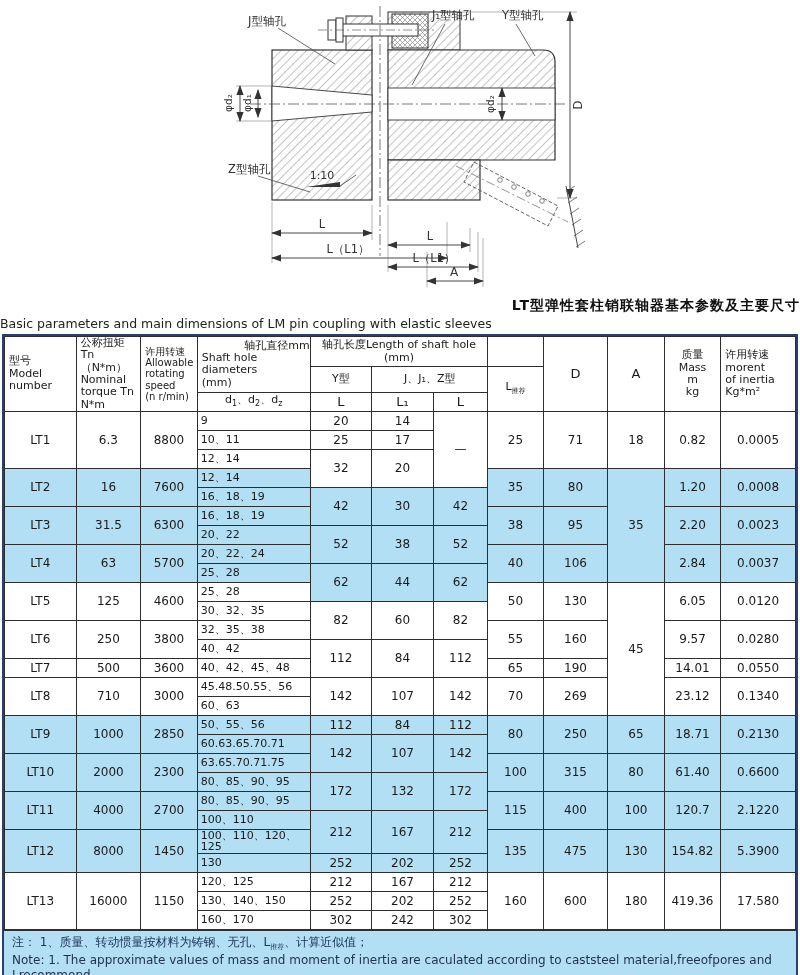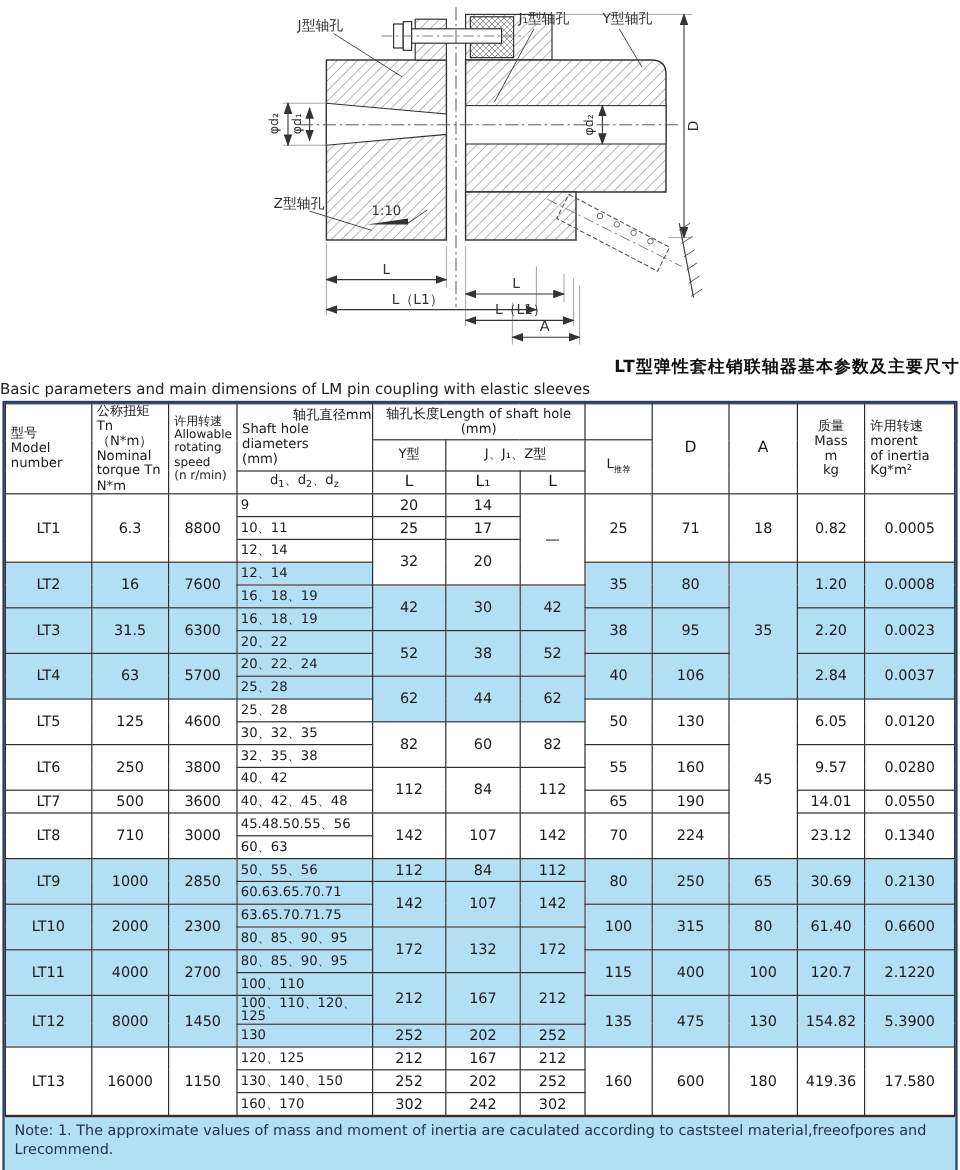--- a/index.html
+++ b/index.html
@@ -339,40 +339,40 @@
 
       <tr class="w">
         <td rowspan="2">LT8</td>
         <td rowspan="2">710</td>
         <td rowspan="2">3000</td>
         <td class="dcol">45.48.50.55、56</td>
         <td rowspan="2">142</td>
         <td rowspan="2">107</td>
         <td rowspan="2">142</td>
         <td rowspan="2">70</td>
-        <td rowspan="2">224</td>
+        <td rowspan="2">269</td>
         <td rowspan="2">23.12</td>
         <td rowspan="2">0.1340</td>
       </tr>
       <tr class="w">
         <td class="dcol">60、63</td>
       </tr>
 
       <tr class="b">
         <td rowspan="2">LT9</td>
         <td rowspan="2">1000</td>
         <td rowspan="2">2850</td>
         <td class="dcol">50、55、56</td>
         <td>112</td>
         <td>84</td>
         <td>112</td>
         <td rowspan="2">80</td>
         <td rowspan="2">250</td>
         <td rowspan="2">65</td>
-        <td rowspan="2">30.69</td>
+        <td rowspan="2">18.71</td>
         <td rowspan="2">0.2130</td>
       </tr>
       <tr class="b">
         <td class="dcol">60.63.65.70.71</td>
         <td rowspan="2">142</td>
         <td rowspan="2">107</td>
         <td rowspan="2">142</td>
       </tr>
 
       <tr class="b">
@@ -452,18 +452,19 @@
       <tr class="w">
         <td class="dcol">160、170</td>
         <td>302</td>
         <td>242</td>
         <td>302</td>
       </tr>
     </tbody>
   </table>
 
   <div class="notes">
+    <div><span>注：    1、质量、转动惯量按材料为铸钢、无孔、L</span><span class="lrsub">推荐</span><span>、计算近似值；</span></div>
     <div class="en">Note: 1. The approximate values of mass and moment of inertia are caculated according to caststeel material,freeofpores and Lrecommend.</div>
 
   </div>
   </div>
 
 </div>
 
 </body></html>

